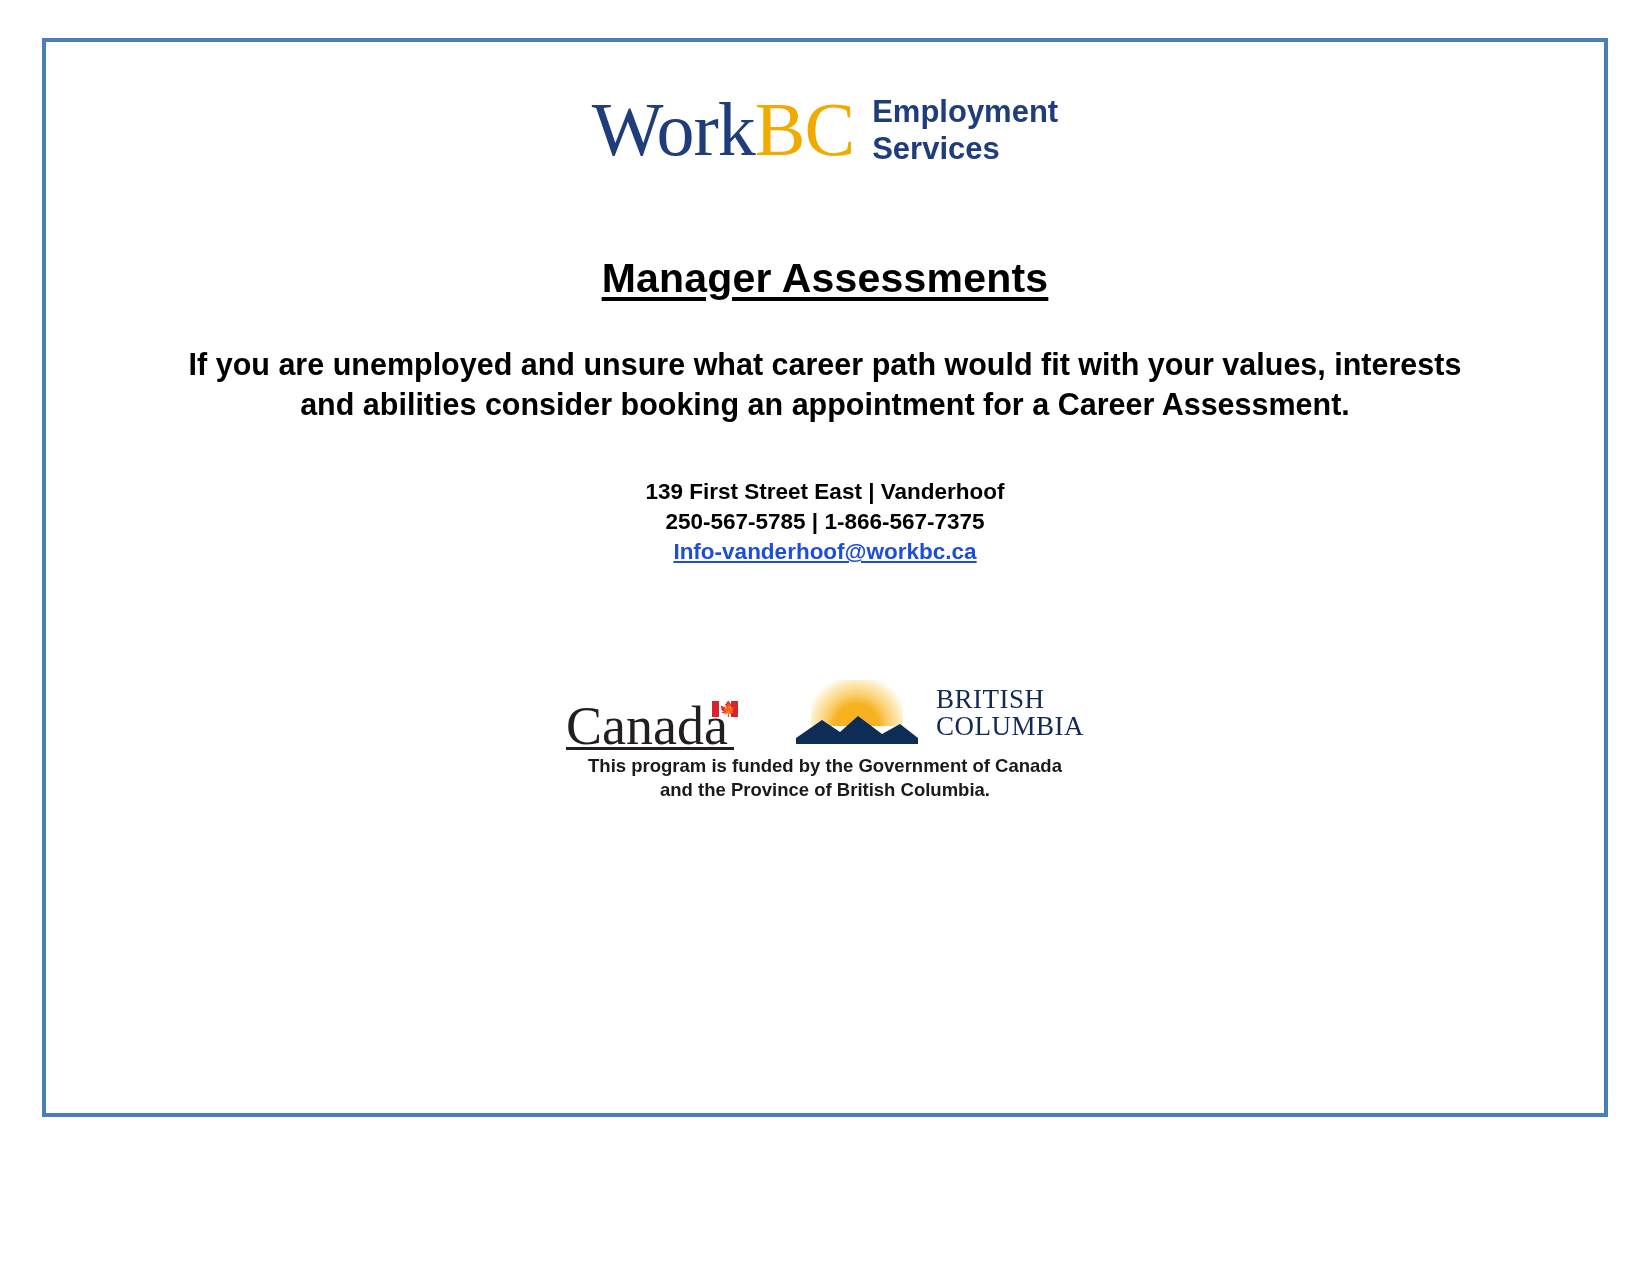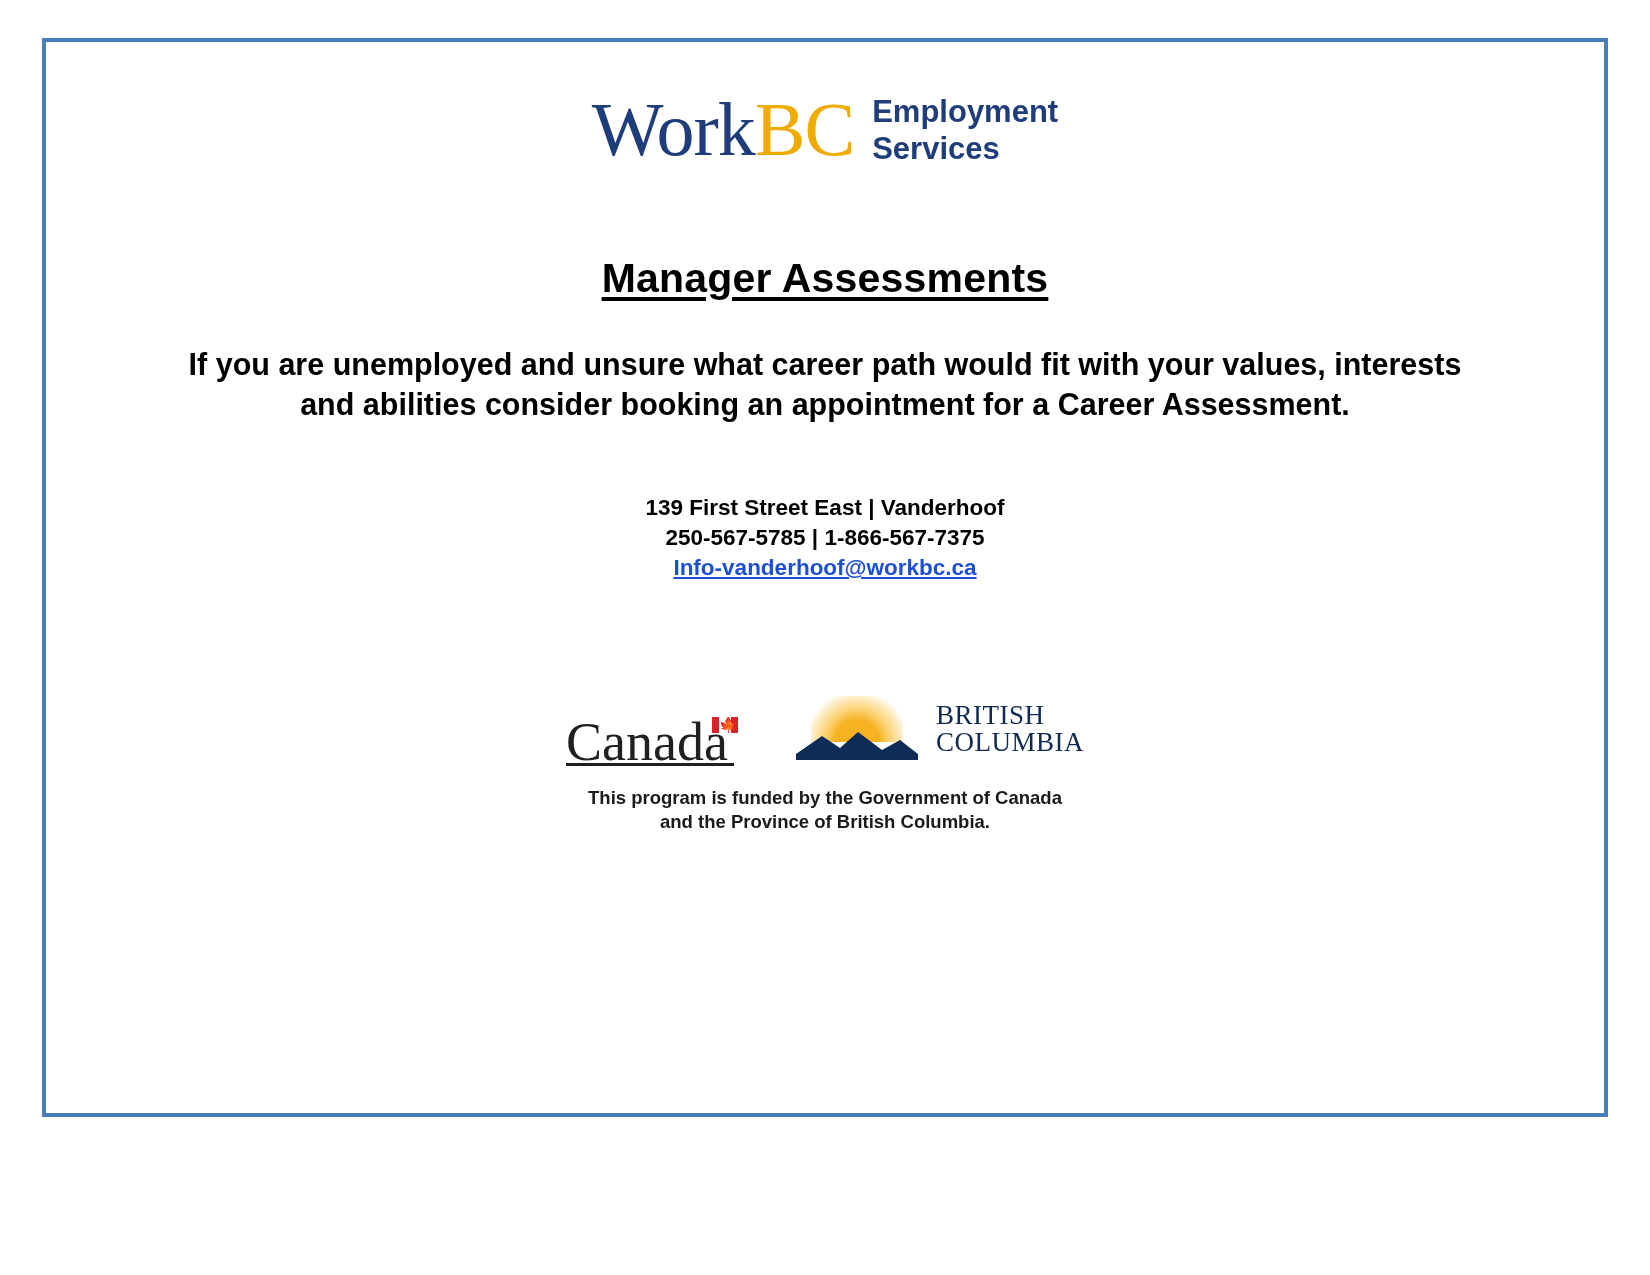--- a/index.html
+++ b/index.html
@@ -88,21 +88,21 @@
     font-size: 30.5px;
     font-weight: bold;
     line-height: 1.32;
     margin: 42px auto 0 auto;
     max-width: 1300px;
   }
   p.para.p2 { margin-top: 50px; max-width: 1330px; }
   p.para.p3 { margin-top: 50px; }
 
   .contact {
-    margin-top: 68px;
+    margin-top: 52px;
     font-size: 22.5px;
     font-weight: bold;
     line-height: 1.35;
   }
   .contact a {
     color: #1d4ed8;
     text-decoration: underline;
   }
 
   
@@ -192,21 +192,21 @@
   .bc-text {
     text-align: left;
     font-family: "Liberation Serif", serif;
     color: #102a54;
     line-height: 1.0;
   }
   .bc-text .l1 { font-size: 27px; letter-spacing: 0.5px; }
   .bc-text .l2 { font-size: 27px; letter-spacing: 0.5px; }
 
   .funding-note {
-    margin-top: 20px;
+    margin-top: 4px;
     font-size: 18.5px;
     font-weight: 600;
     line-height: 1.32;
     color: #1a1a1a;
   }
 </style>
 </head>
 <body>
 
 <div class="page">

